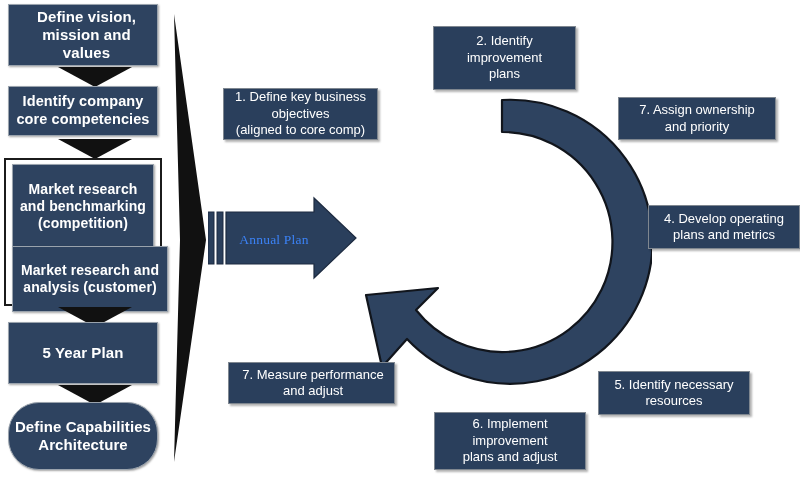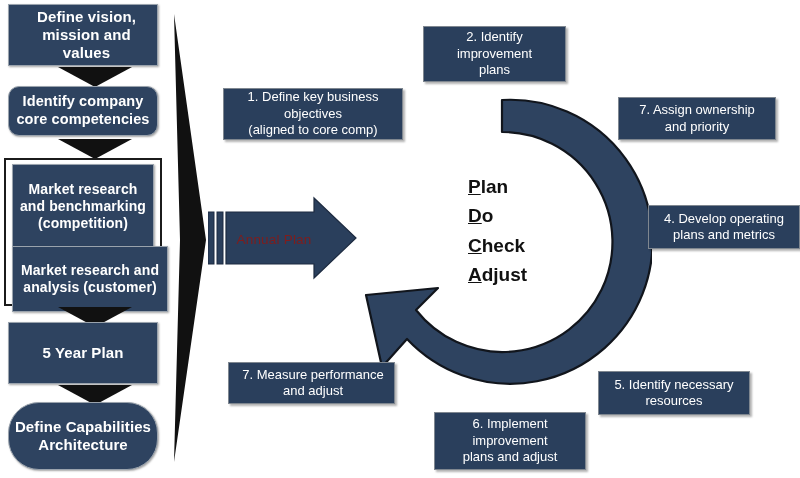--- a/index.html
+++ b/index.html
@@ -34,22 +34,23 @@
   .chev{position:absolute;}
   .chev svg{display:block;}
 
   
   #lens{position:absolute;left:160px;top:0;width:60px;height:478px;}
 
   
   #annual{position:absolute;left:208px;top:196px;width:150px;height:84px;}
   #annual-label{
     position:absolute;left:222px;top:232px;width:104px;
-    color:#7f1d1d;font-size:13.5px;text-align:center;
+    color:#3b82f6;font-size:13.5px;text-align:center;
     letter-spacing:.2px;
+    font-family:Liberation Serif, serif;
   }
 
   
   #ring{position:absolute;left:352px;top:92px;width:300px;height:310px;}
 
   #pdca{
     position:absolute;left:468px;top:172px;width:110px;
     color:#111111;font-weight:bold;font-size:19px;
     line-height:1.55;text-align:left;
   }
@@ -79,21 +80,21 @@
   <div class="lbox" style="left:8px;top:4px;width:150px;height:62px;font-size:15px;padding-left:7px;">
     <span>Define vision, mission and values</span>
   </div>
 
   <div class="chev" style="left:58px;top:66px;">
     <svg width="74" height="22" viewBox="0 0 74 22">
         <polygon points="0,1 74,1 37,21" fill="#111111"></polygon>
       </svg>
   </div>
 
-  <div class="lbox" style="left:8px;top:86px;width:150px;height:50px;font-size:14.5px;border-radius:11px;">
+  <div class="lbox" style="left:8px;top:86px;width:150px;height:50px;font-size:14.5px;">
     <span>Identify company core competencies</span>
   </div>
 
   <div class="chev" style="left:58px;top:138px;">
     <svg width="74" height="22" viewBox="0 0 74 22">
         <polygon points="0,1 74,1 37,21" fill="#111111"></polygon>
       </svg>
   </div>
 
   <div class="groupbox" style="left:4px;top:158px;width:158px;height:148px;"></div>
@@ -148,36 +149,30 @@
         A 142 142 0 1 1 55 247
         L 30 275
         L 14 203
         L 86 196
         L 64 218
         A 110 110 0 1 0 150 40
         Z" fill="#2e4360" stroke="#11151c" stroke-width="2.2" stroke-linejoin="round"></path>
     </svg>
   </div>
 
-  <div id="pdca">
-    <div><u>P</u>lan</div>
-    <div><u>D</u>o</div>
-    <div><u>C</u>heck</div>
-    <div><u>A</u>djust</div>
-  </div>
-
-  <div class="sbox" style="left:223px;top:88px;width:180px;height:52px;">
+
+  <div class="sbox" style="left:223px;top:88px;width:155px;height:52px;">
     <div>
       <span>1. Define key business</span><br>
       <span>objectives</span>
       <span class="sub">(aligned to core comp)</span>
     </div>
   </div>
 
-  <div class="sbox" style="left:423px;top:26px;width:143px;height:56px;">
+  <div class="sbox" style="left:433px;top:26px;width:143px;height:64px;">
     <div>
       <span>2. Identify</span><br>
       <span>improvement</span><br>
       <span>plans</span>
     </div>
   </div>
 
   <div class="sbox" style="left:618px;top:97px;width:158px;height:43px;">
     <div>
       <span>7. Assign ownership</span><br>

